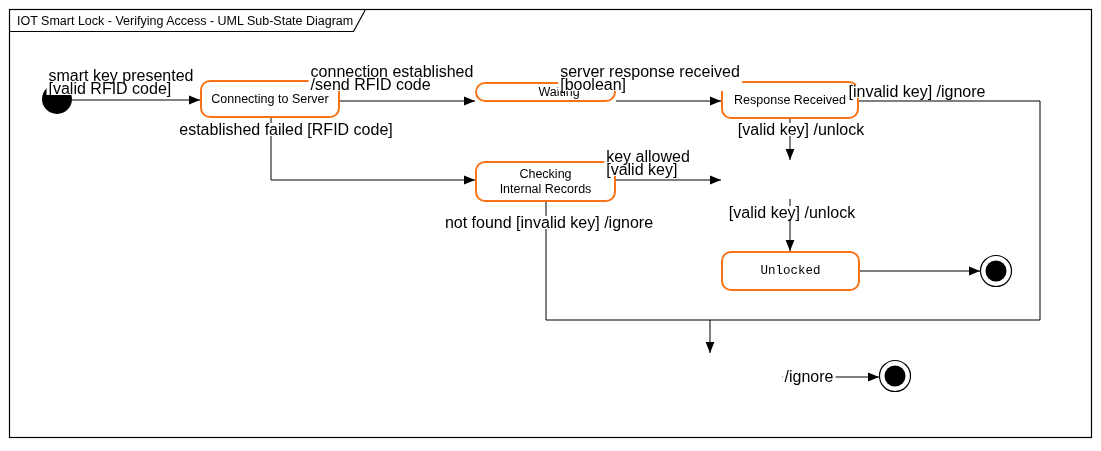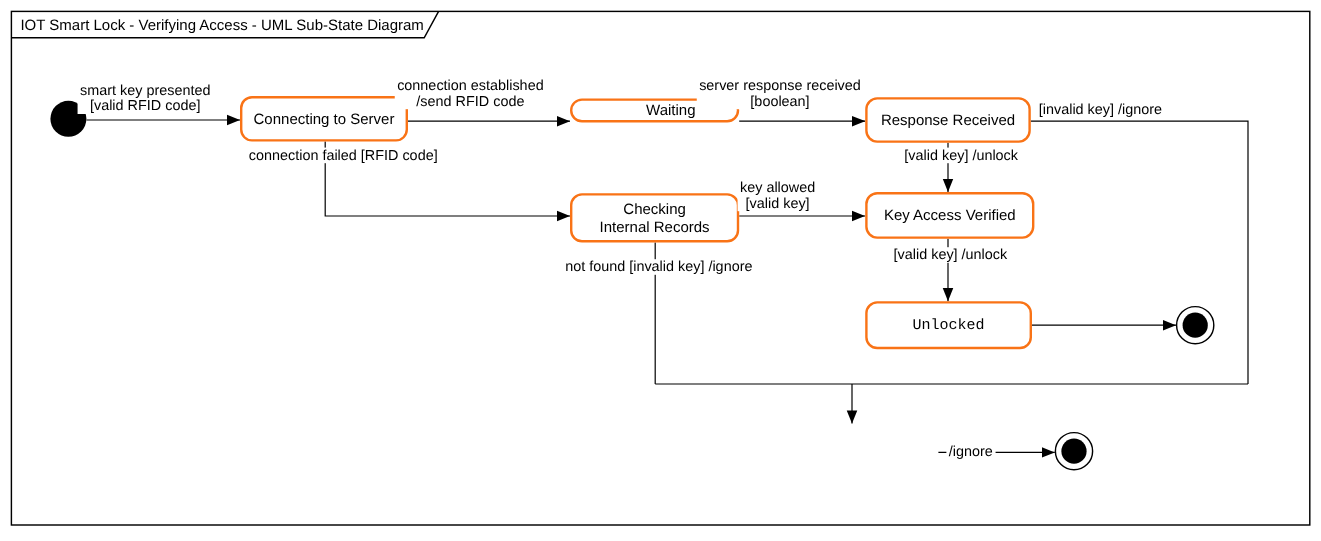--- a/index.html
+++ b/index.html
@@ -16,21 +16,21 @@
   }
   .state {
     position:absolute; background:#ffffff; border:2px solid #f97316; border-radius:10px;
     display:flex; align-items:center; justify-content:center;
   }
   .state-label {
     font-size:12.5px; line-height:15px; text-align:center; white-space:pre; color:#000;
   }
   .edge-label {
     position:absolute; transform:translateX(-50%);
-    font-size:12px; line-height:13px; text-align:center; white-space:pre;
+    font-size:16px; line-height:13px; text-align:left; white-space:pre;
     background:#ffffff; padding:0 2px; color:#000;
   }
 </style>
 </head>
 <body>
 
 <div id="screen">
 
   <svg class="wires" viewBox="0 0 1101 451" xmlns="http://www.w3.org/2000/svg">
     <defs>
@@ -76,35 +76,32 @@
   <div class="state" style="left:475px; top:82px; width:141px; height:20px;padding-left:27px;">
     <span class="state-label">Waiting</span>
   </div>
   <div class="state" style="left:721px; top:81px; width:138px; height:38px;">
     <span class="state-label">Response Received</span>
   </div>
   <div class="state" style="left:475px; top:161px; width:141px; height:41px;">
     <span class="state-label">Checking
 Internal Records</span>
   </div>
-  <div class="state" style="left:721px; top:160px; width:141px; height:39px;">
-    <span class="state-label">Key Access Verified</span>
-  </div>
   <div class="state" style="left:721px; top:251px; width:139px; height:40px;font-family:Liberation Mono, monospace;">
     <span class="state-label">Unlocked</span>
   </div>
 
   <div class="edge-label" style="left:121px; top:69px;">smart key presented
 [valid RFID code]</div>
   <div class="edge-label" style="left:392px; top:65px;">connection established
 /send RFID code</div>
   <div class="edge-label" style="left:650px; top:65px;">server response received
 [boolean]</div>
   <div class="edge-label" style="left:917px; top:85px;">[invalid key] /ignore</div>
   <div class="edge-label" style="left:801px; top:123px;">[valid key] /unlock</div>
-  <div class="edge-label" style="left:286px; top:123px;">connection failed [RFID code]</div>
+  <div class="edge-label" style="left:286px; top:123px;">established failed [RFID code]</div>
   <div class="edge-label" style="left:648px; top:150px;">key allowed
 [valid key]</div>
   <div class="edge-label" style="left:792px; top:206px;">[valid key] /unlock</div>
   <div class="edge-label" style="left:549px; top:216px;">not found [invalid key] /ignore</div>
   <div class="edge-label" style="left:809px; top:370px;">/ignore</div>
 
 </div>
 
 </body></html>

